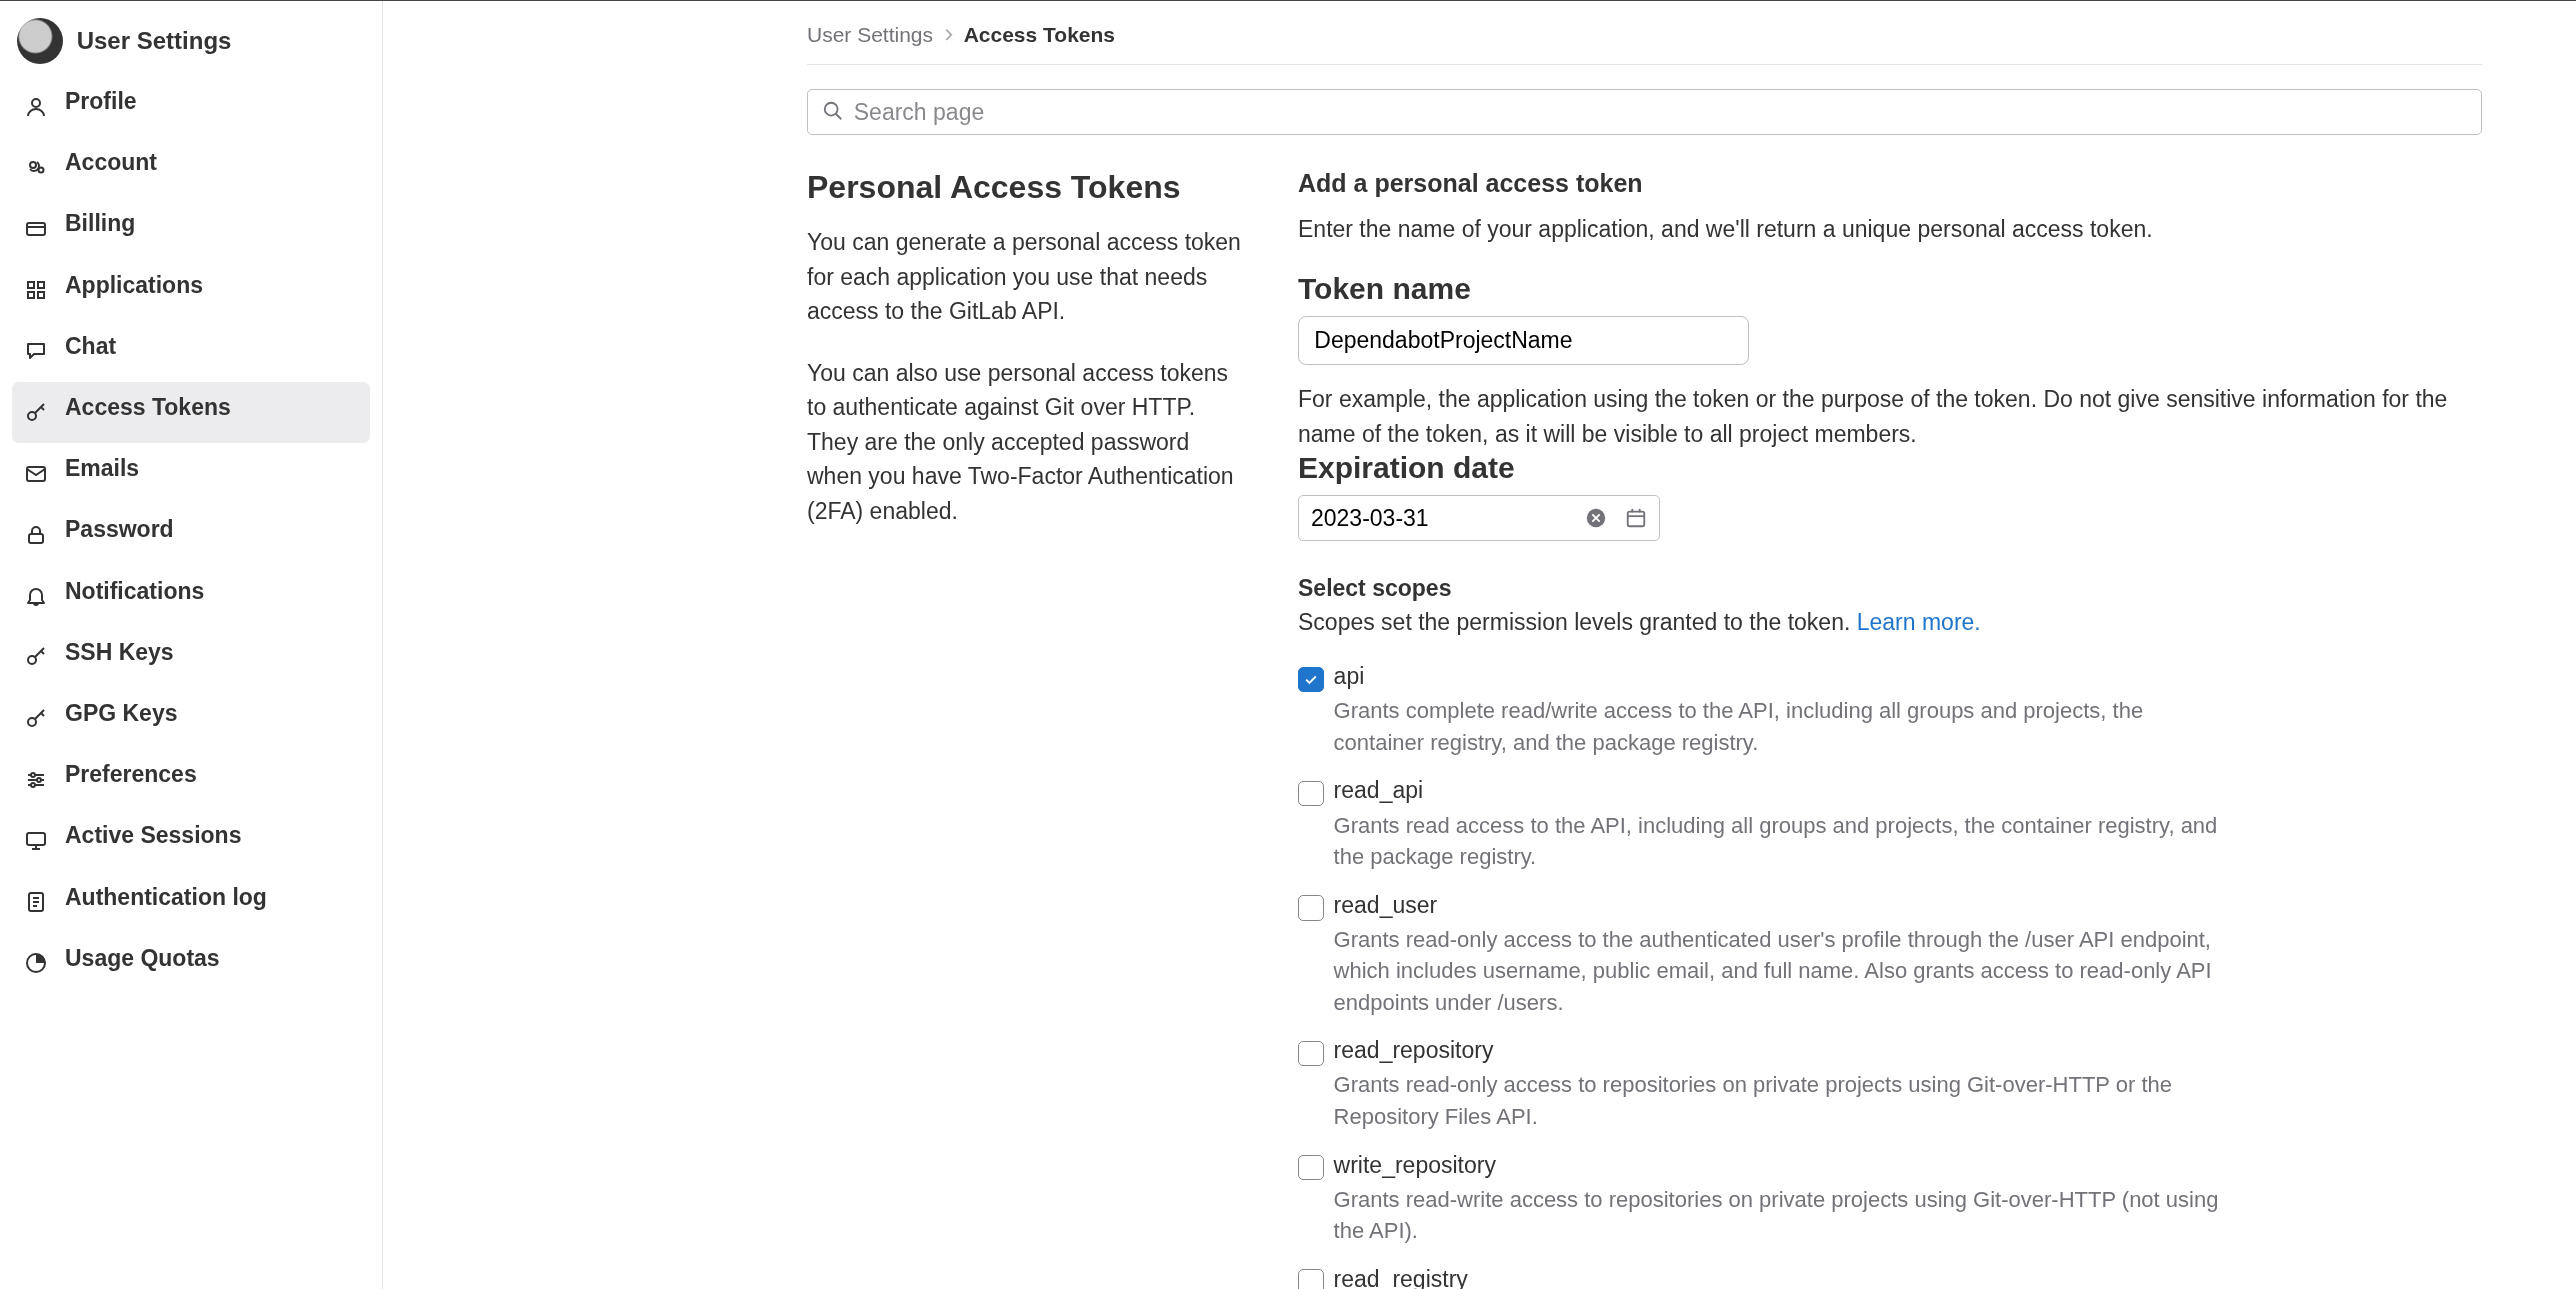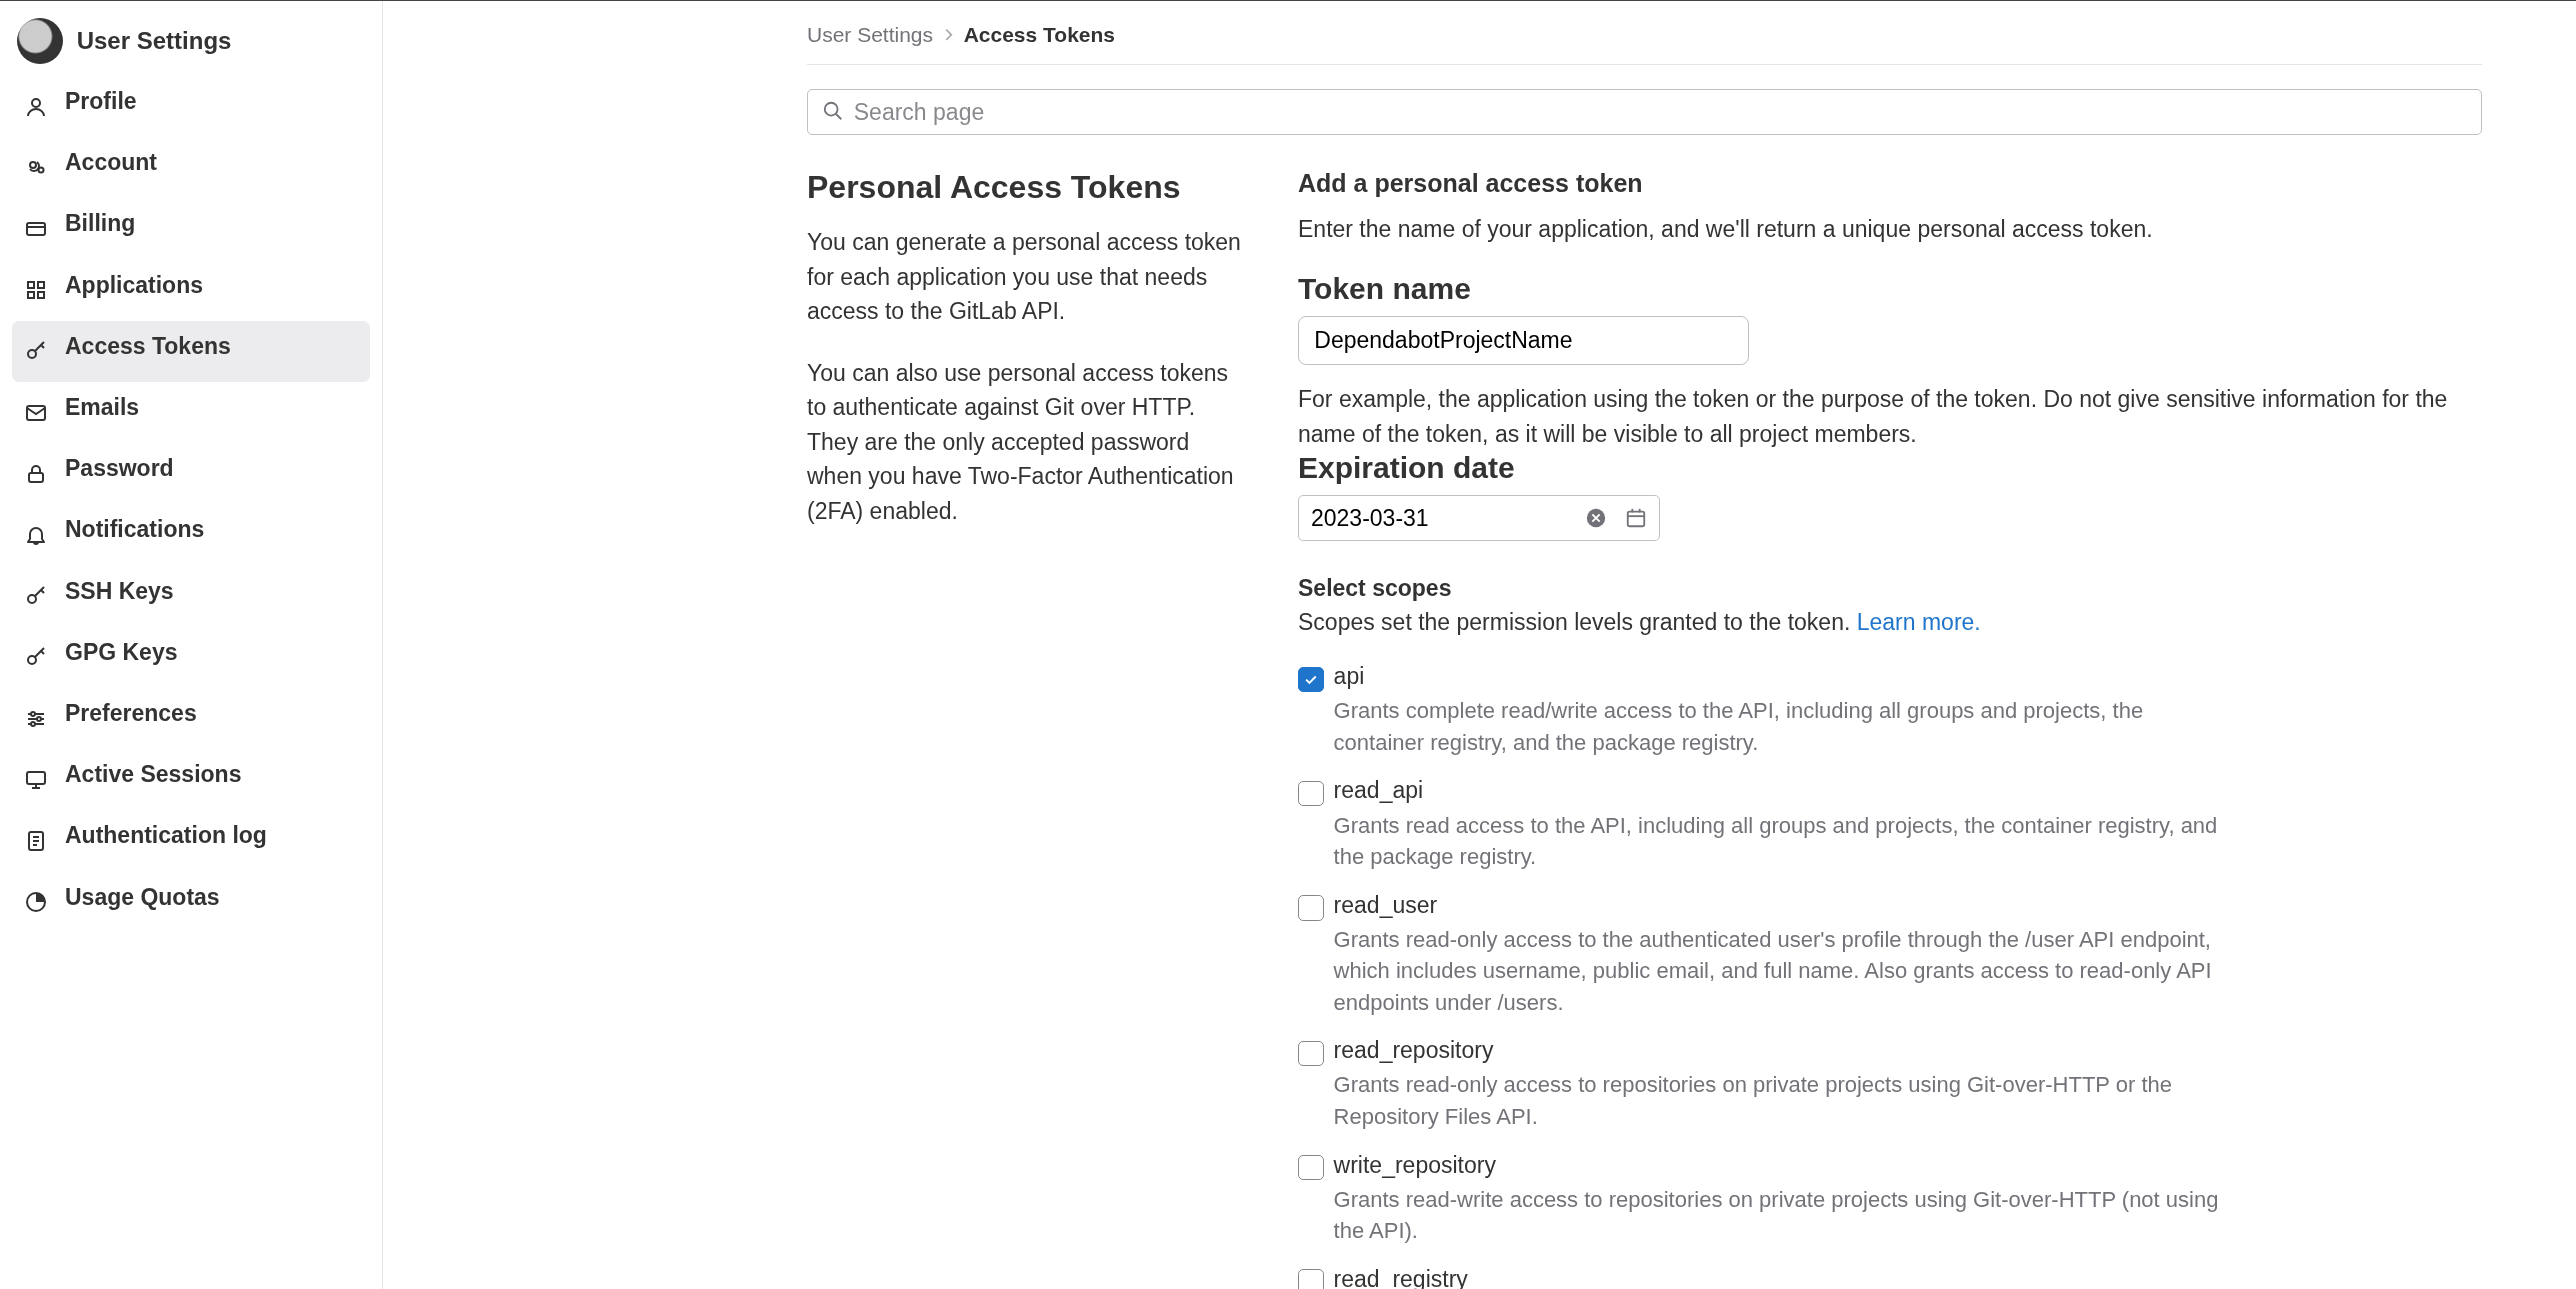--- a/index.html
+++ b/index.html
@@ -143,20 +143,28 @@
           <span class="icon">
             <svg width="24" height="24" viewBox="0 0 24 24" fill="none">
               <rect x="4" y="4" width="6" height="6" stroke="#333" stroke-width="2"></rect>
               <rect x="14" y="4" width="6" height="6" stroke="#333" stroke-width="2"></rect>
               <rect x="4" y="14" width="6" height="6" stroke="#333" stroke-width="2"></rect>
               <rect x="14" y="14" width="6" height="6" stroke="#333" stroke-width="2"></rect>
             </svg>
           </span>
           <span class="label">Applications</span>
         </li>
+        <li class="sidebar-item">
+          <span class="icon">
+            <svg width="24" height="24" viewBox="0 0 24 24" fill="none">
+              <path d="M4 5h16v10H10l-4 4v-4H4z" stroke="#333" stroke-width="2" stroke-linejoin="round"></path>
+            </svg>
+          </span>
+          <span class="label">Chat</span>
+        </li>
         <li class="sidebar-item active">
           <span class="icon">
             <svg width="24" height="24" viewBox="0 0 24 24" fill="none">
               <circle cx="8" cy="15" r="4" stroke="#333" stroke-width="2"></circle>
               <path d="M11 12L20 3M17 6l3 3" stroke="#333" stroke-width="2"></path>
             </svg>
           </span>
           <span class="label">Access Tokens</span>
         </li>
         <li class="sidebar-item">

